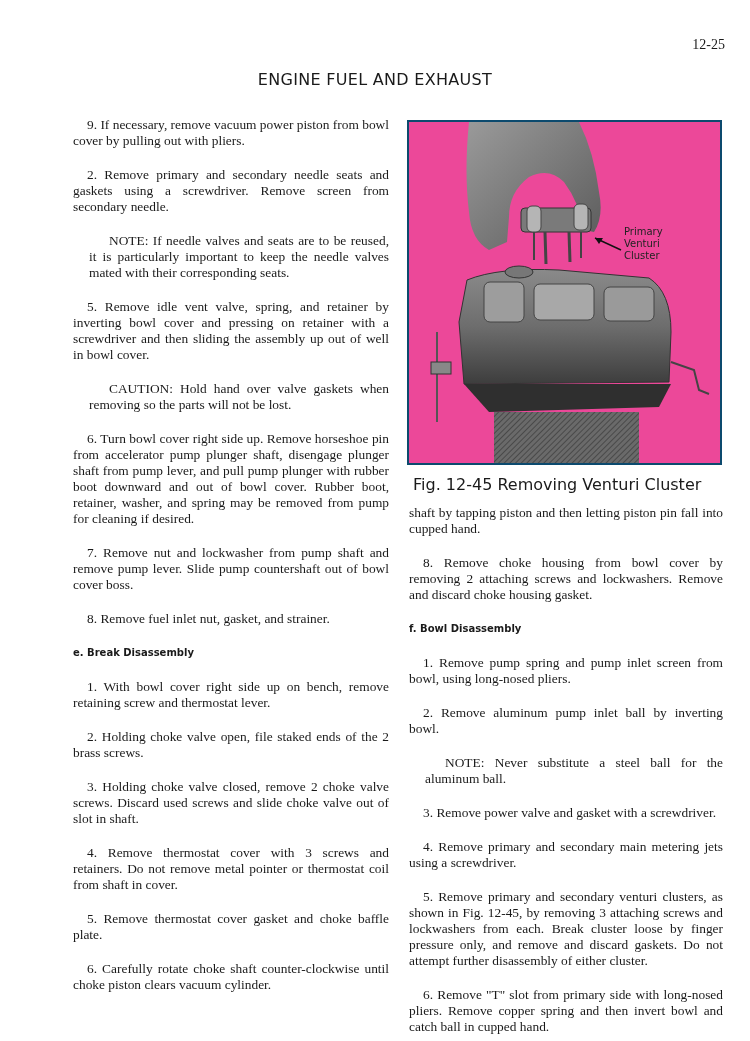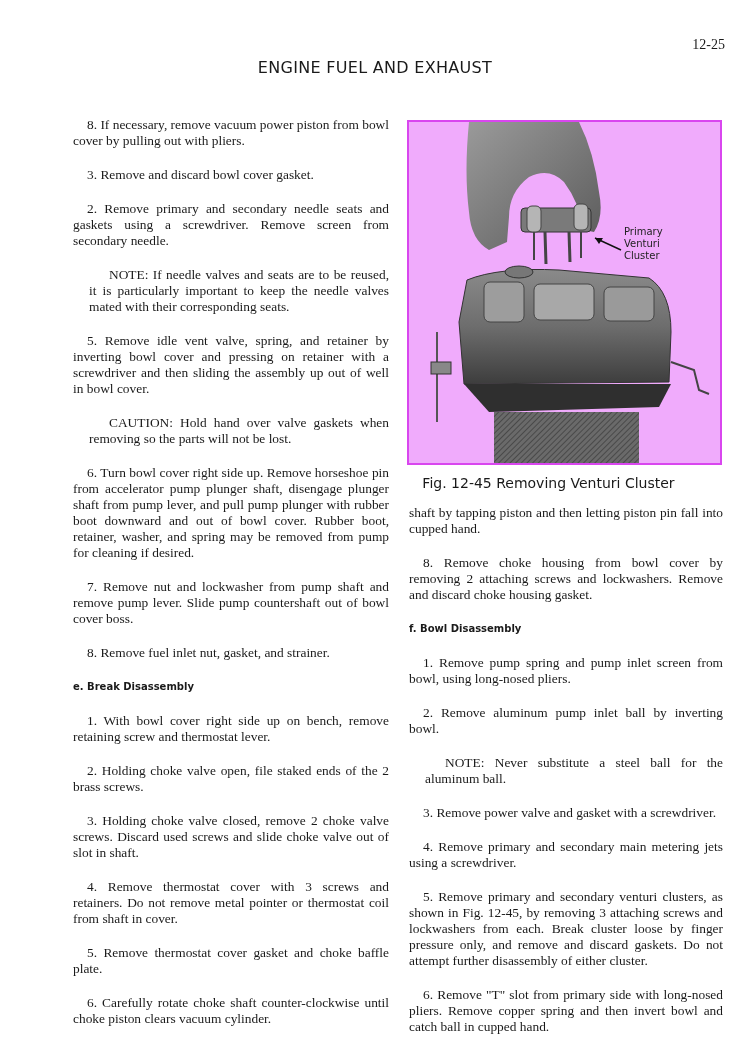--- a/index.html
+++ b/index.html
@@ -1,39 +1,38 @@
 <!DOCTYPE html>
 <html><head>
 <meta charset="utf-8">
 <style>
   html, body { margin: 0; padding: 0; background: #ffffff; }
   body { width: 750px; height: 1041px; position: relative; overflow: hidden; color: #1a1a1a; }
   .page-number { position: absolute; top: 12px; right: 25px; font-family: "Liberation Serif", serif; font-size: 14px; margin-top: 25px; }
-  .page-title { position: absolute; top: 58px; left: 0; width: 750px; text-align: center; font-family: "DejaVu Sans", sans-serif; font-size: 16px; letter-spacing: 0.3px; font-weight: normal; }
+  .page-title { position: absolute; top: 70px; left: 0; width: 750px; text-align: center; font-family: "DejaVu Sans", sans-serif; font-size: 16px; letter-spacing: 0.3px; font-weight: normal; }
   .col { position: absolute; font-family: "Liberation Serif", serif; font-size: 13.4px; line-height: 16px; text-align: justify; }
   .col-left { left: 73px; top: 117px; width: 316px; }
   .col-right { left: 409px; top: 505px; width: 314px; }
   .para { margin: 0 0 18px 0; text-indent: 14px; }
   .para.cont { text-indent: 0; }
   .note { margin: 0 0 18px 16px; text-indent: 20px; }
   .heading { font-family: "DejaVu Sans", sans-serif; font-weight: bold; font-size: 10px; margin: 0 0 18px 0; }
-  .figure { position: absolute; left: 407px; top: 120px; width: 311px; height: 341px; border: 2px solid #d946ef; background: #f0abfc; overflow: hidden; }
-  .fig-caption { position: absolute; left: 391px; top: 475px; width: 315px; text-align: center; font-family: "DejaVu Sans", sans-serif; font-size: 14px; }
+  .figure { position: absolute; left: 407px; top: 120px; width: 311px; height: 341px; border: 2px solid #0c4a6e; background: #ec4899; overflow: hidden; }
+  .fig-caption { position: absolute; left: 413px; top: 475px; width: 315px; font-family: "DejaVu Sans", sans-serif; font-size: 16px; }
   .fig-label { position: absolute; left: 215px; top: 104px; font-family: "DejaVu Sans", sans-serif; font-size: 10px; line-height: 12px; color: #222; background: rgba(255,255,255,0.0); }
   .photo { position: absolute; left: 0; top: 0; width: 311px; height: 341px; }
 </style>
 </head>
 <body>
 
 <div class="page-number">12-25</div>
 <div class="page-title">ENGINE FUEL AND EXHAUST</div>
 
 <div class="col col-left">
-  <p class="para">8. If necessary, remove vacuum power piston from bowl cover by pulling out with pliers.</p>
-  <p class="para">3. Remove and discard bowl cover gasket.</p>
+  <p class="para">9. If necessary, remove vacuum power piston from bowl cover by pulling out with pliers.</p>
   <p class="para">2. Remove primary and secondary needle seats and gaskets using a screwdriver. Remove screen from secondary needle.</p>
   <p class="note">NOTE: If needle valves and seats are to be reused, it is particularly important to keep the needle valves mated with their corresponding seats.</p>
   <p class="para">5. Remove idle vent valve, spring, and retainer by inverting bowl cover and pressing on retainer with a screwdriver and then sliding the assembly up out of well in bowl cover.</p>
   <p class="note">CAUTION: Hold hand over valve gaskets when removing so the parts will not be lost.</p>
   <p class="para">6. Turn bowl cover right side up. Remove horseshoe pin from accelerator pump plunger shaft, disengage plunger shaft from pump lever, and pull pump plunger with rubber boot downward and out of bowl cover. Rubber boot, retainer, washer, and spring may be removed from pump for cleaning if desired.</p>
   <p class="para">7. Remove nut and lockwasher from pump shaft and remove pump lever. Slide pump countershaft out of bowl cover boss.</p>
   <p class="para">8. Remove fuel inlet nut, gasket, and strainer.</p>
   <div class="heading">e. Break Disassembly</div>
   <p class="para">1. With bowl cover right side up on bench, remove retaining screw and thermostat lever.</p>
   <p class="para">2. Holding choke valve open, file staked ends of the 2 brass screws.</p>

